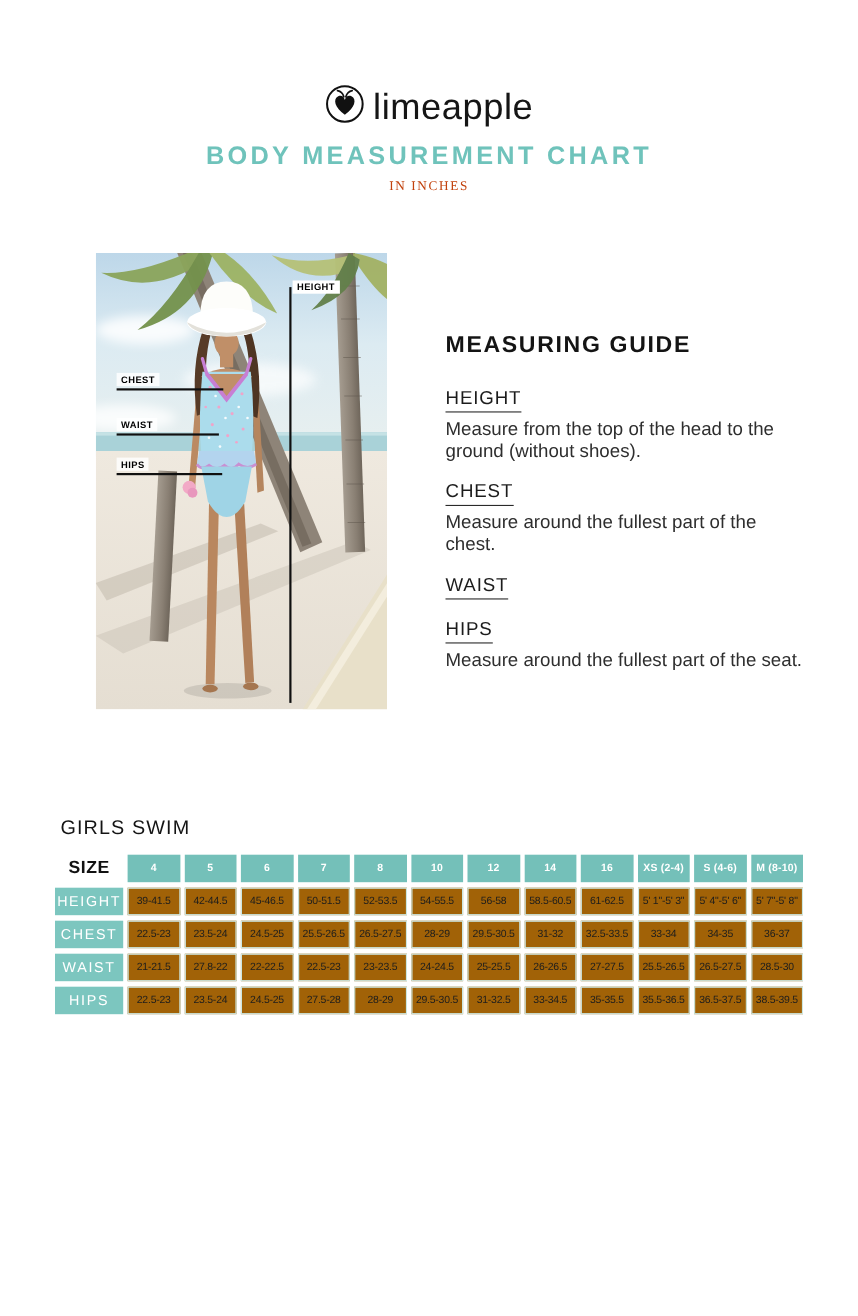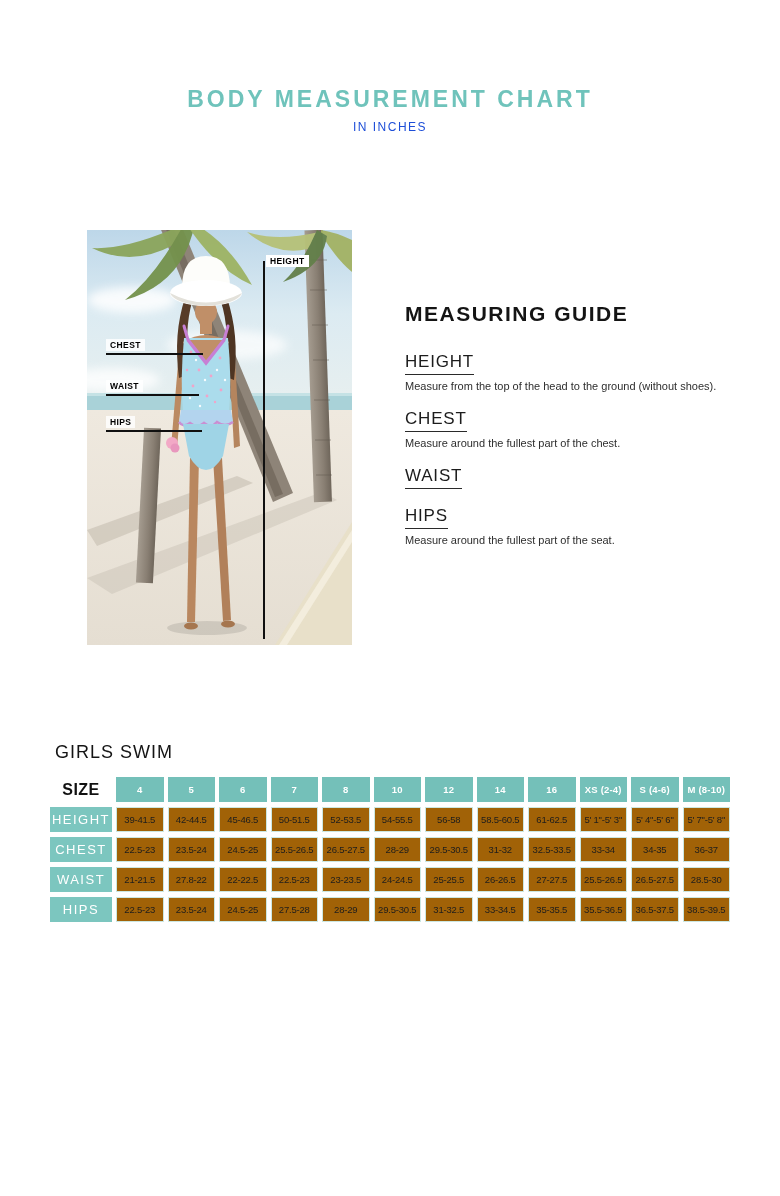--- a/index.html
+++ b/index.html
@@ -5,21 +5,21 @@
   html,body{margin:0;padding:0;background:#fff;}
   .page{position:relative;width:780px;height:1196px;background:#fff;overflow:hidden;
         font-family:"Liberation Sans",sans-serif;color:#1b1b1b;margin:0 auto;}
 
   
   .brand{position:absolute;top:76px;left:0;width:100%;text-align:center;}
   .logo-row{display:flex;align-items:center;justify-content:center;gap:7px;}
   .logo-text{font-size:33px;font-weight:400;letter-spacing:.5px;color:#151515;}
   .page-title{margin:10px 0 0;font-size:23px;font-weight:700;letter-spacing:3px;
               color:var(--title-teal,#6fc3bb);}
-  .page-subtitle{margin-top:7px;font-size:12px;letter-spacing:1.5px;color:#1d4ed8;}
+  .page-subtitle{margin-top:7px;font-size:12px;letter-spacing:1.5px;color:#c2410c;font-family:Liberation Serif, serif;}
 
   
   .photo{position:absolute;left:87px;top:230px;width:265px;height:415px;overflow:hidden;}
   .photo svg.scene{position:absolute;inset:0;}
   .m-label{position:absolute;font-size:8.5px;font-weight:bold;letter-spacing:.4px;color:#000;
            background:rgba(255,255,255,.82);padding:1px 4px;line-height:10px;}
   .m-line{position:absolute;background:#101010;}
   .lbl-height{left:179px;top:25px;background:#fff;}
   .line-height{left:176px;top:31px;width:2px;height:378px;}
   .lbl-chest{left:19px;top:109px;}
@@ -28,41 +28,51 @@
   .line-waist{left:19px;top:164px;width:93px;height:2px;}
   .lbl-hips{left:19px;top:186px;}
   .line-hips{left:19px;top:200px;width:96px;height:2px;}
 
   
   .guide{position:absolute;left:405px;top:302px;width:330px;}
   .guide-title{margin:0 0 26px;font-size:21px;font-weight:bold;letter-spacing:1.5px;color:#141414;}
   .guide-section{margin-bottom:17px;}
   .guide-label{display:inline-block;font-size:17px;font-weight:300;letter-spacing:.8px;
                border-bottom:1.5px solid #2a2a2a;padding-bottom:2px;color:#1c1c1c;}
-  .guide-desc{margin-top:5px;font-size:11px;color:#2e2e2e;}
+  .guide-desc{margin-top:5px;font-size:17px;color:#2e2e2e;}
 
   
   .sizes-title{position:absolute;left:55px;top:742px;margin:0;font-size:18px;
                font-weight:normal;letter-spacing:1px;color:#141414;}
   .size-table{position:absolute;left:50px;top:777px;width:680px;
               display:grid;grid-template-columns:62px repeat(12,1fr);
               column-gap:4px;row-gap:5px;}
   .cell{height:25px;display:flex;align-items:center;justify-content:center;box-sizing:border-box;}
   .cell.corner{font-size:16px;font-weight:bold;color:#111;letter-spacing:.5px;}
   .cell.head{background:var(--teal,#74c0b9);color:#fff;font-size:9.5px;font-weight:bold;letter-spacing:.2px;}
   .cell.rowlabel{background:var(--teal-label,#7cc6bf);color:#fff;font-size:13px;font-weight:400;letter-spacing:1.5px;}
   .cell.val{background:#a16207;border:1.5px solid var(--cell-border,#cbe7e2);
             font-size:9.5px;letter-spacing:-.2px;color:#1d1d1d;font-weight:500;}
 </style>
 </head>
 <body>
 
 <div class="page">
 
   <header class="brand">
+    <div class="logo-row">
+      <span>
+        <svg viewBox="0 0 40 40" width="37" height="37" aria-hidden="true">
+          <circle cx="20" cy="20" r="17.5" fill="none" stroke="#111" stroke-width="2"></circle>
+          <path d="M20,30.5 C10,24 8,15 13.5,12.5 C17,11 19.5,13.5 20,16.2 C20.5,13.5 23,11 26.5,12.5 C32,15 30,24 20,30.5 Z" fill="#111"></path>
+          <path d="M19,13 C18,9.5 16.2,7.6 12.8,7 M21,13 C22,9.5 23.8,7.6 27.2,7" stroke="#111" stroke-width="1.7" fill="none" stroke-linecap="round"></path>
+        </svg>
+      </span>
+      <span class="logo-text">limeapple</span>
+    </div>
     <h1 class="page-title">BODY MEASUREMENT CHART</h1>
     <div class="page-subtitle">IN INCHES</div>
   </header>
 
   <div class="photo">
     <svg class="scene" viewBox="0 0 265 415" width="265" height="415" aria-hidden="true">
       <defs>
         <linearGradient id="sky" x1="0" y1="0" x2="0" y2="1">
           <stop offset="0" stop-color="#bdd7e9"></stop>
             <stop offset=".45" stop-color="#dcebf2"></stop>

